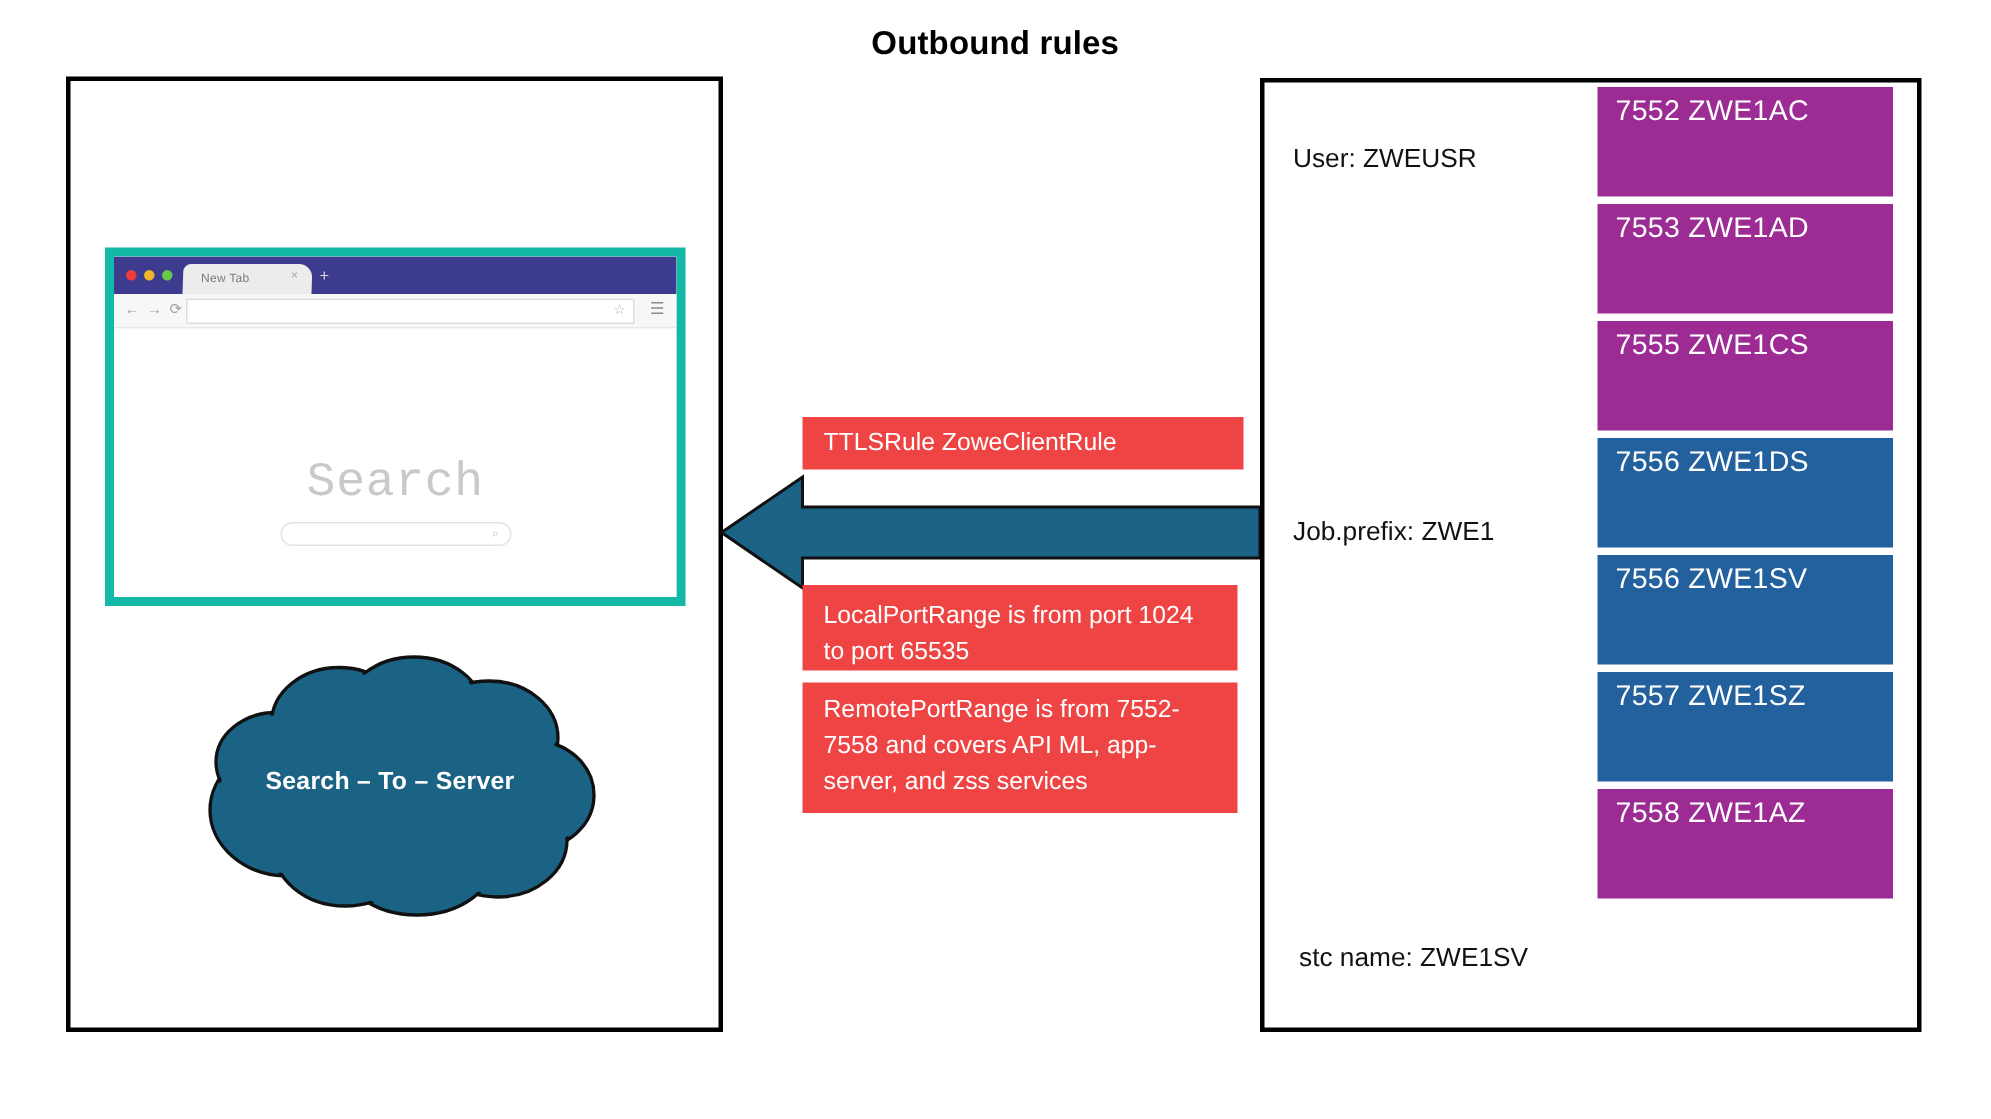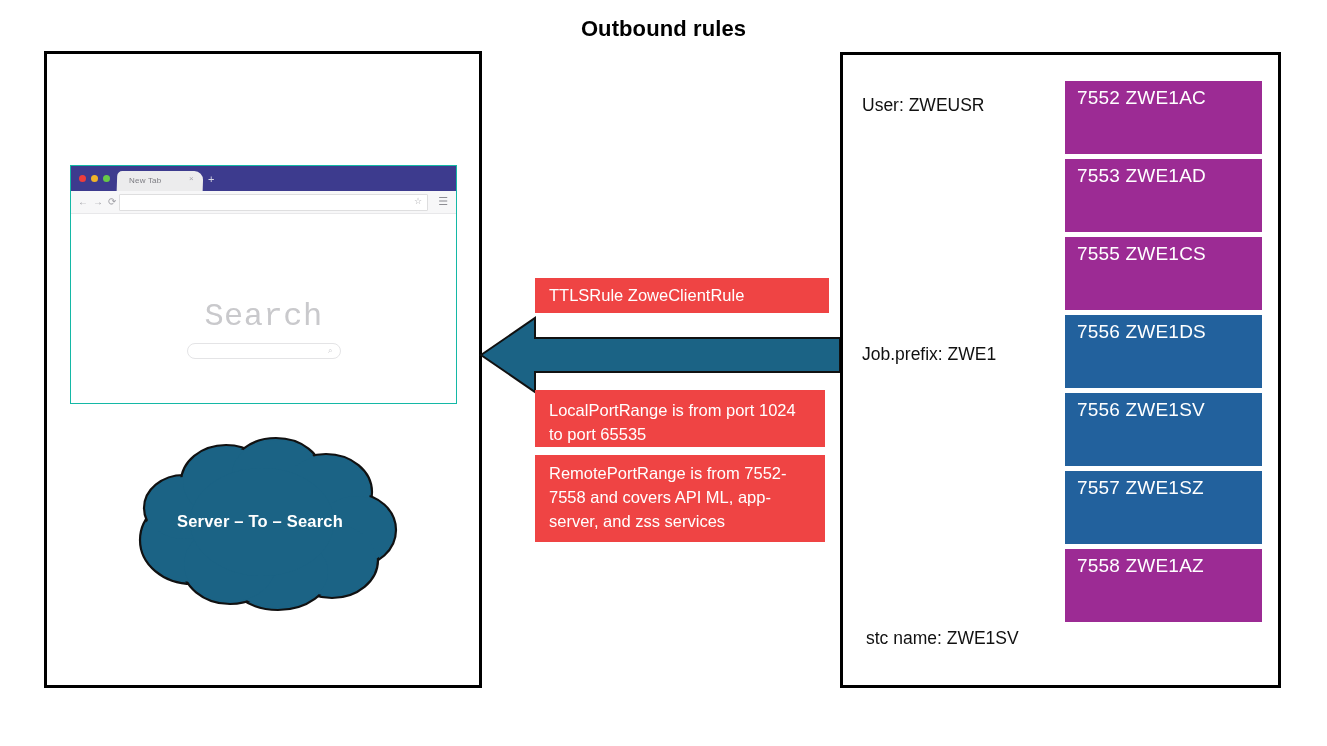--- a/index.html
+++ b/index.html
@@ -57,21 +57,21 @@
   }
 
   
   #browser-mock {
     position: absolute;
     left: 70px;
     top: 165px;
     width: 387px;
     height: 239px;
     background: #ffffff;
-    border: 1px solid #14b8a6;
+    border: 6px solid #14b8a6;
     box-sizing: border-box;
     overflow: hidden;
   }
   .bm-chrome {
     position: relative;
     height: 25px;
     background: #3d3b8e;
   }
   .bm-lights {
     position: absolute;
@@ -286,21 +286,20 @@
   }
   #rp-label-user { left: 862px; top: 95px; }
   #rp-label-jobprefix { left: 862px; top: 344px; }
   #rp-label-stc { left: 866px; top: 628px; }
 
   #port-stack {
     position: absolute;
     left: 1065px;
     top: 58px;
     width: 197px;
-    margin-top: 23px;
   }
   .port-row {
     width: 197px;
     height: 73px;
     margin-bottom: 5px;
     box-sizing: border-box;
     padding: 6px 0 0 12px;
     font-size: 19px;
     color: #ffffff;
     letter-spacing: 0.2px;
@@ -368,21 +367,21 @@
         <ellipse cx="100" cy="52" rx="43" ry="35"></ellipse>
         <ellipse cx="150" cy="44" rx="44" ry="34"></ellipse>
         <ellipse cx="200" cy="62" rx="44" ry="36"></ellipse>
         <ellipse cx="230" cy="100" rx="38" ry="34"></ellipse>
         <ellipse cx="206" cy="130" rx="44" ry="36"></ellipse>
         <ellipse cx="152" cy="142" rx="50" ry="36"></ellipse>
         <ellipse cx="104" cy="134" rx="46" ry="38"></ellipse>
         <ellipse cx="136" cy="92" rx="72" ry="54"></ellipse>
       </g>
     </svg>
-    <div id="cloud-label">Server – To – Search</div>
+    <div id="cloud-label">Search – To – Server</div>
   </div>
 
   <div id="arrow-wrap">
     <svg width="364" height="79" viewBox="0 0 364 79">
       <polygon points="3,40 57,3 57,23 362,23 362,57 57,57 57,77" fill="#1b6385" stroke="#111111" stroke-width="2" stroke-linejoin="miter"></polygon>
     </svg>
   </div>
 
   <div class="callout" id="callout-ttls">TTLSRule ZoweClientRule</div>
   <div class="callout" id="callout-local">LocalPortRange is from port 1024 to port 65535</div>

